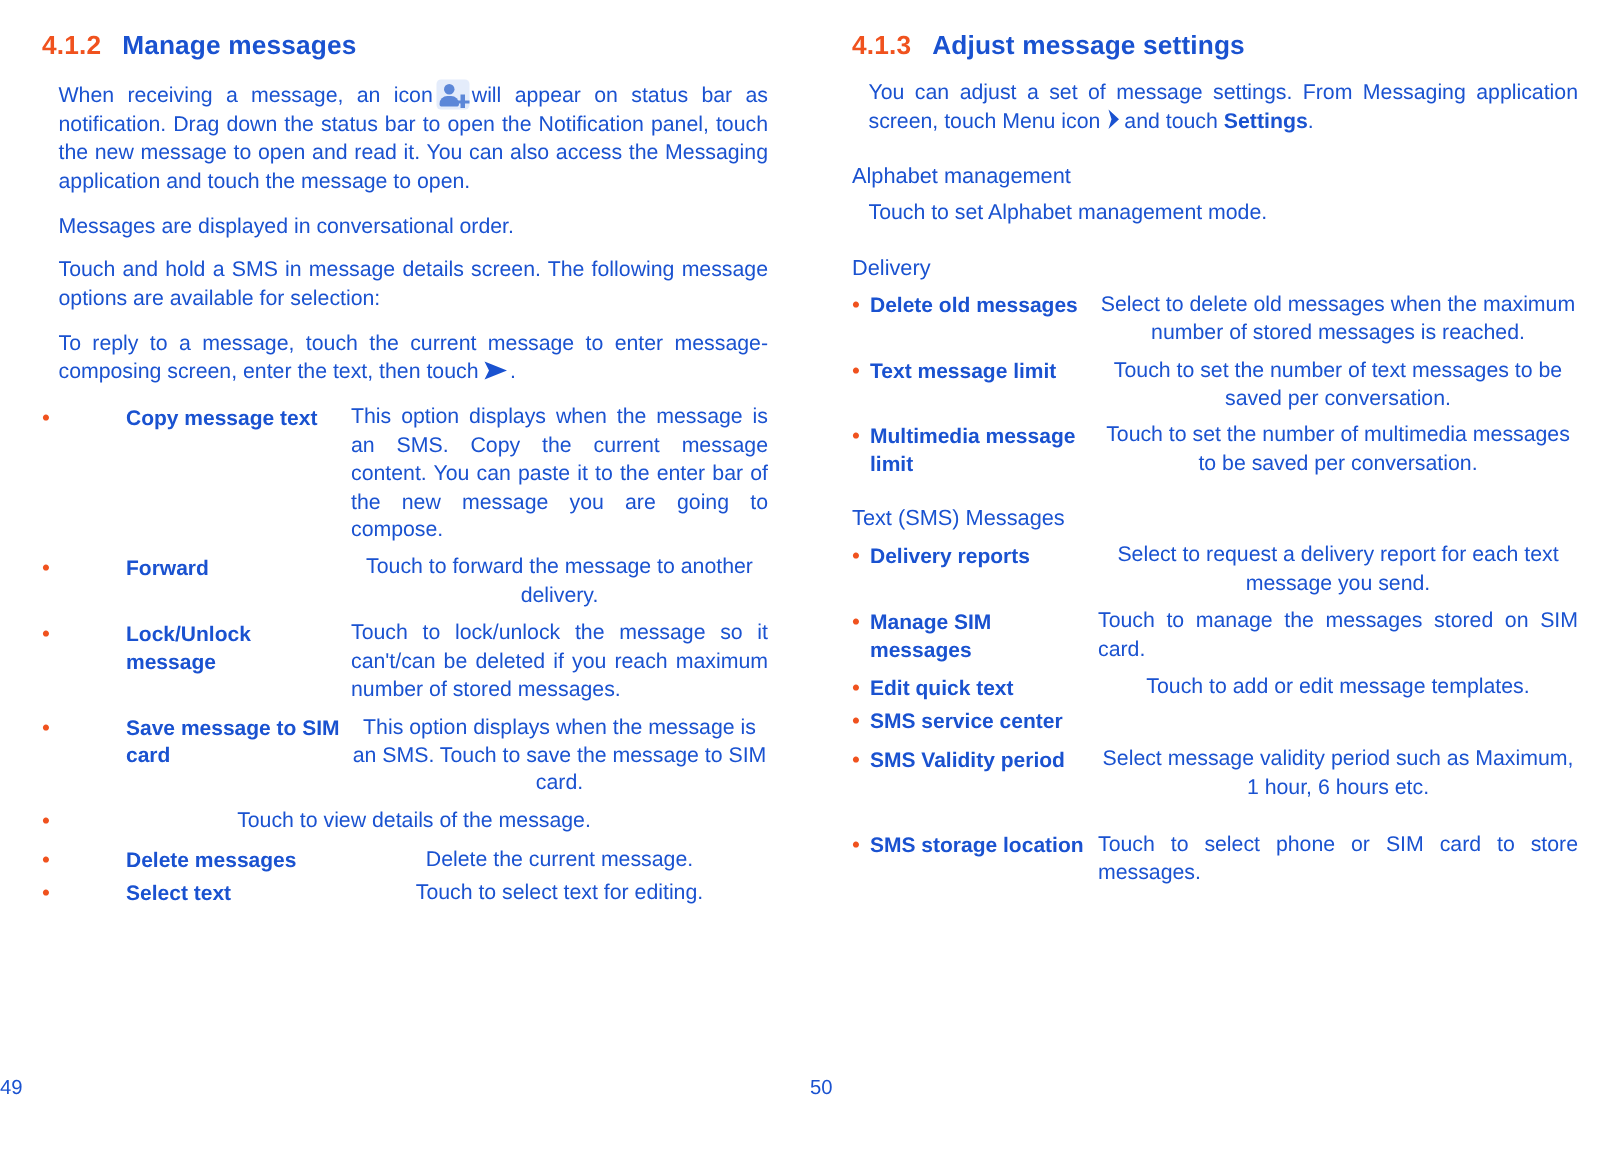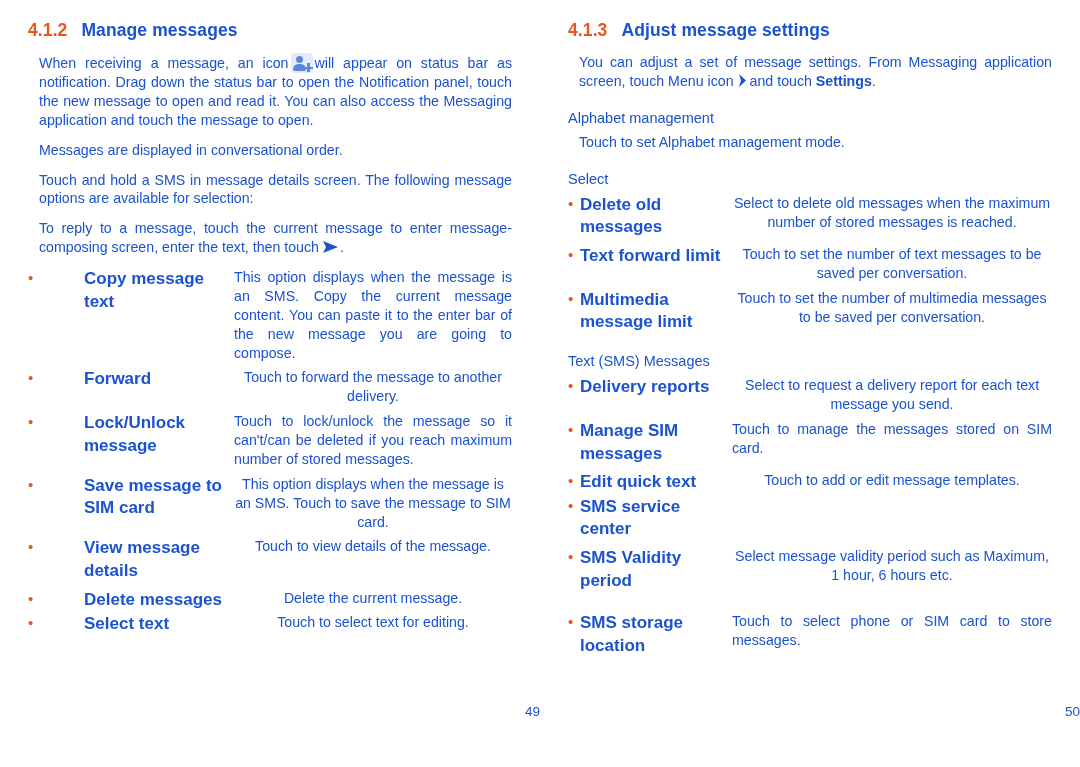--- a/index.html
+++ b/index.html
@@ -94,21 +94,21 @@
   .def-row.tight { margin-bottom: 2px; }
   .def-bullet {
     color: #f0521e;
     font-size: 15px;
     line-height: 1.33;
     width: 12px;
     flex: 0 0 12px;
     padding-top: 0px;
   }
   .def-term {
-    font-size: 17px;
+    font-size: 14px;
     font-weight: bold;
     color: #1a52d0;
     line-height: 1.33;
     flex: 0 0 auto;
     box-sizing: border-box;
     padding-right: 6px;
   }
   .col-left .def-term { width: 150px; margin-left: 44px; }
   .col-right .def-term { width: 152px; }
   .def-desc {
@@ -178,24 +178,24 @@
     display: inline-block;
     width: 10px;
     height: 15px;
     vertical-align: -2px;
     margin: 0 3px;
   }
 
   
   .page-number {
     position: absolute;
-    bottom: 48px;
+    bottom: 35px;
     width: 100%;
     left: 0;
-    text-align: right;
+    text-align: left;
     font-size: 13.5px;
     color: #1a52d0;
   }
   .spacer-block { height: 14px; }
 </style>
 </head>
 <body>
 
 <div class="page">
 
@@ -236,21 +236,20 @@
       </div>
 
       <div class="def-row">
         <span class="def-bullet">•</span>
         <span class="def-term">Save message to SIM card</span>
         <span class="def-desc nojustify">This option displays when the message is an SMS. Touch to save the message to SIM card.</span>
       </div>
 
       <div class="def-row">
         <span class="def-bullet">•</span>
-        <span class="def-term">View message details</span>
         <span class="def-desc nojustify">Touch to view details of the message.</span>
       </div>
 
       <div class="def-row tight">
         <span class="def-bullet">•</span>
         <span class="def-term">Delete messages</span>
         <span class="def-desc nojustify">Delete the current message.</span>
       </div>
 
       <div class="def-row tight">
@@ -270,31 +269,31 @@
       <span class="section-number">4.1.3</span><span class="section-title">Adjust message settings</span>
     </h2>
 
     <p class="body"><span>You can adjust a set of message settings. From Messaging application screen, touch Menu icon</span><span class="icon-menu-arrow"><svg width="10" height="15" viewBox="0 0 10 15">
             <path d="M2 1 L9 7.5 L2 14 L4 7.5 Z" fill="#1a52d0"></path>
           </svg></span><span>and touch</span> <b>Settings</b><span>.</span></p>
 
     <h3 class="sub-heading">Alphabet management</h3>
     <p class="body nojustify">Touch to set Alphabet management mode.</p>
 
-    <h3 class="sub-heading">Select</h3>
+    <h3 class="sub-heading">Delivery</h3>
 
     <div class="def-list">
       <div class="def-row">
         <span class="def-bullet">•</span>
         <span class="def-term">Delete old messages</span>
         <span class="def-desc nojustify">Select to delete old messages when the maximum number of stored messages is reached.</span>
       </div>
       <div class="def-row">
         <span class="def-bullet">•</span>
-        <span class="def-term">Text forward limit</span>
+        <span class="def-term">Text message limit</span>
         <span class="def-desc nojustify">Touch to set the number of text messages to be saved per conversation.</span>
       </div>
       <div class="def-row">
         <span class="def-bullet">•</span>
         <span class="def-term">Multimedia message limit</span>
         <span class="def-desc nojustify">Touch to set the number of multimedia messages to be saved per conversation.</span>
       </div>
     </div>
 
     <h3 class="sub-heading">Text (SMS) Messages</h3>

